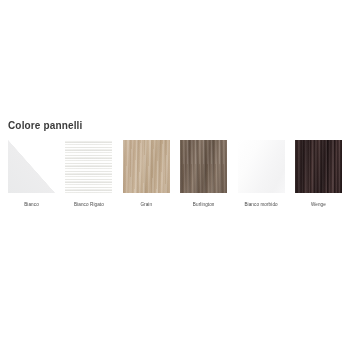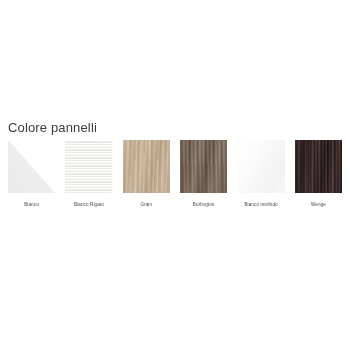--- a/index.html
+++ b/index.html
@@ -19,22 +19,22 @@
     left: 0;
     top: 0;
     width: 350px;
     height: 350px;
   }
 
   .section-title {
     position: absolute;
     left: 8px;
     top: 120px;
-    font-size: 13px;
-    font-weight: normal;
+    font-size: 10px;
+    font-weight: bold;
     color: #3b3b3b;
     letter-spacing: 0.15px;
     white-space: nowrap;
     text-align: right;
   }
 
   .swatch-row {
     position: absolute;
     left: 8px;
     top: 140px;

